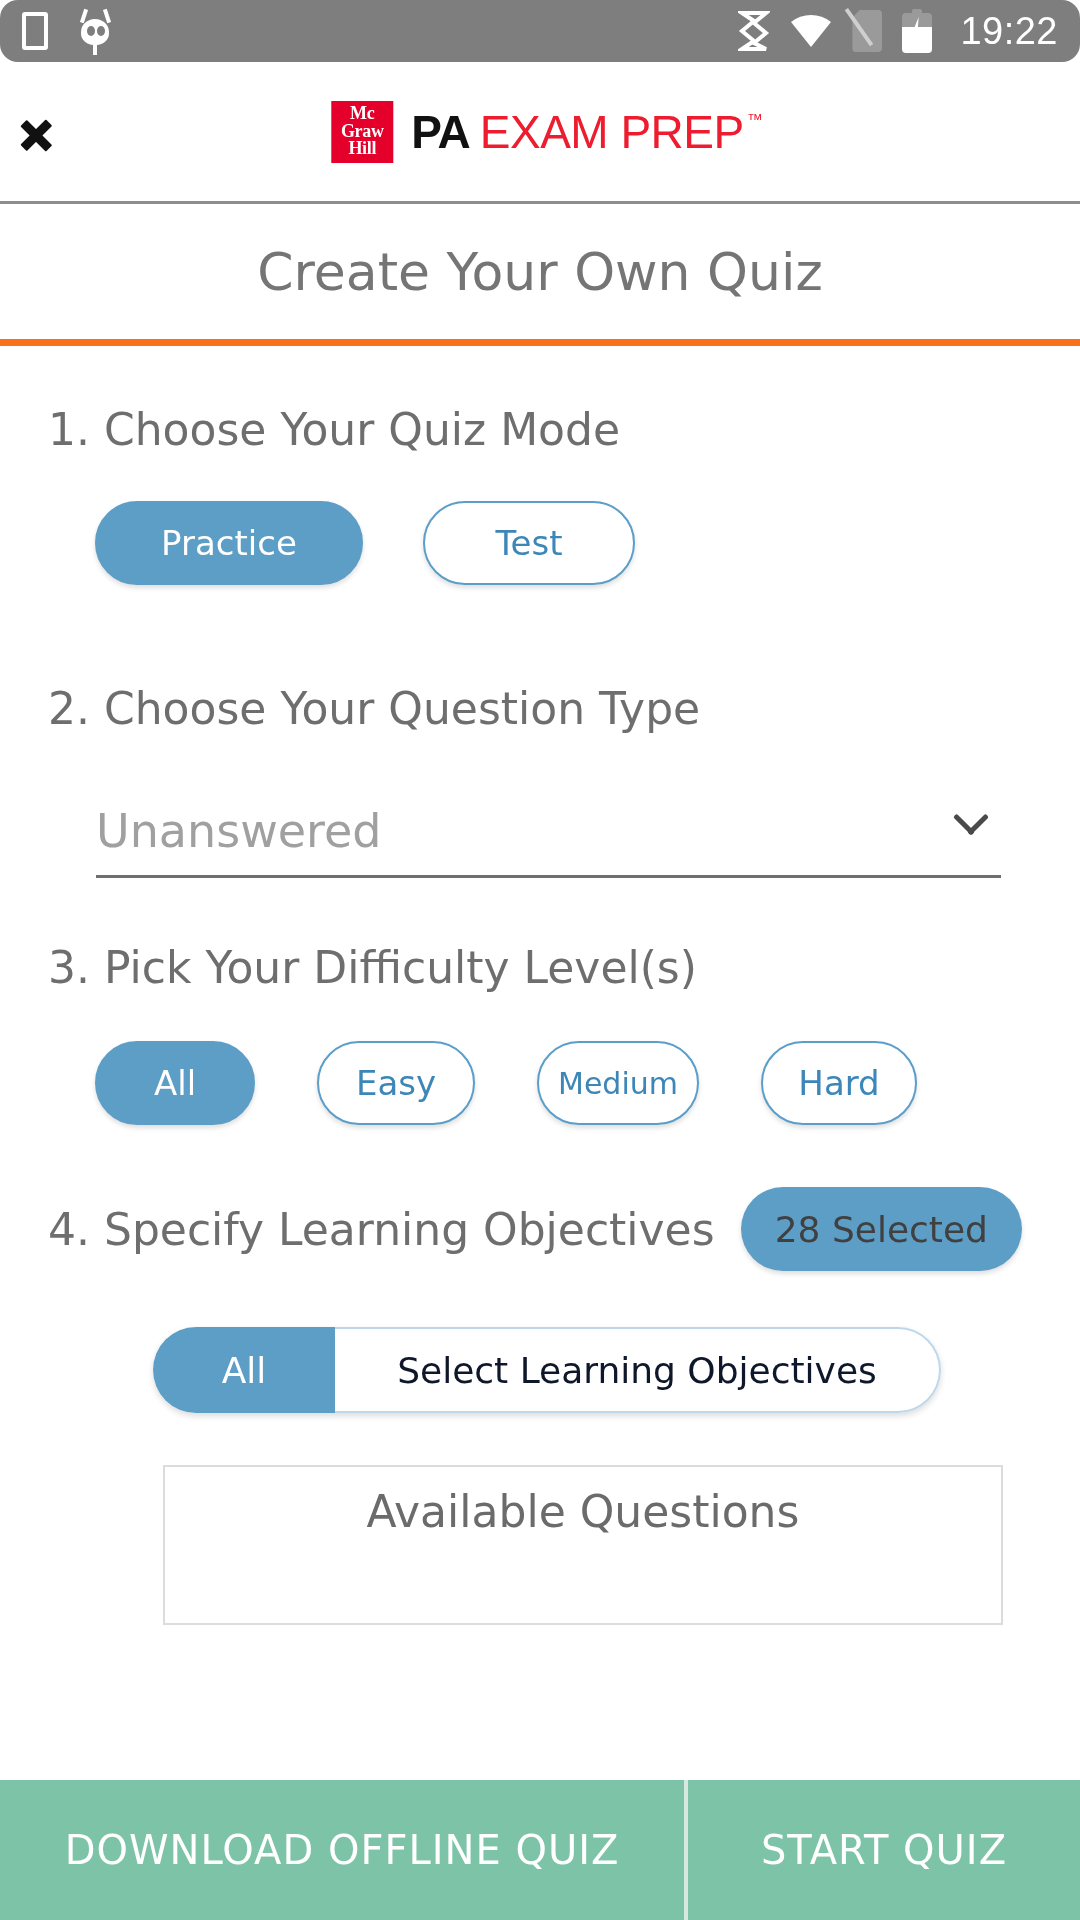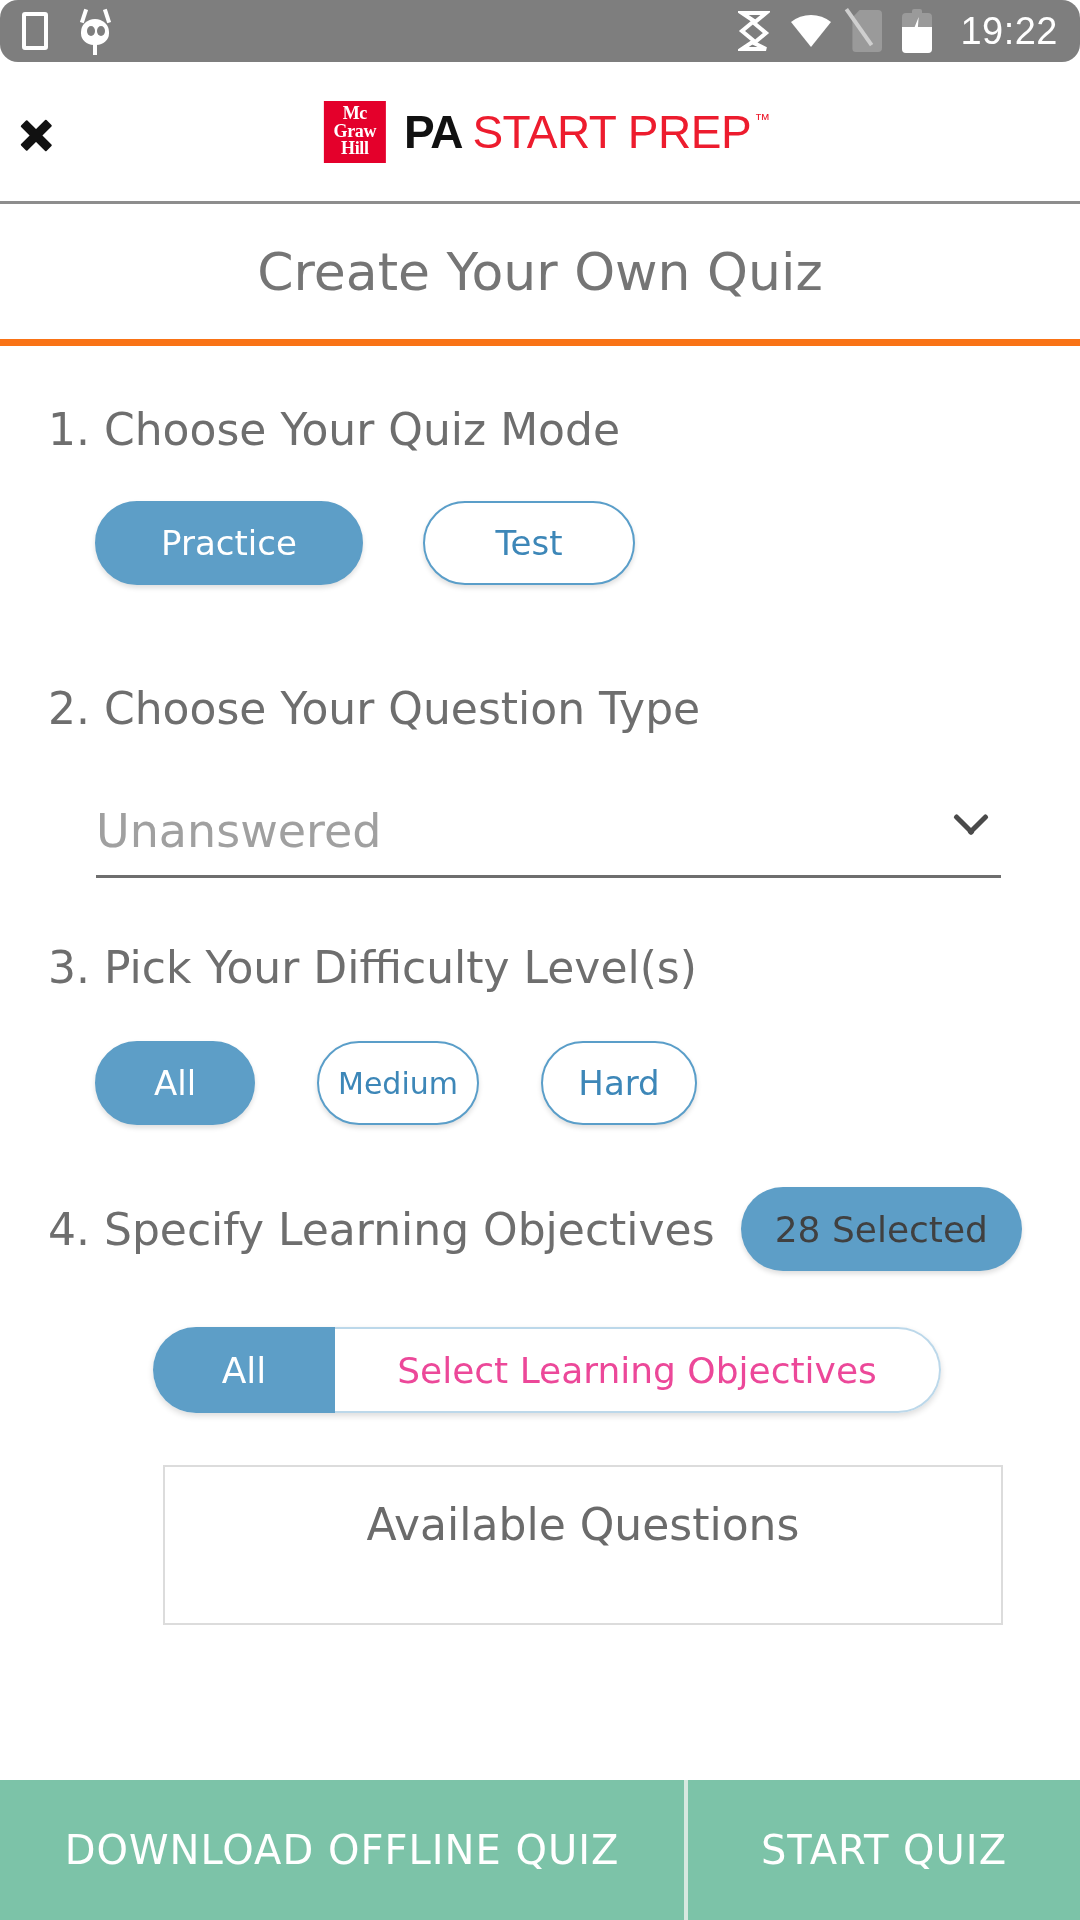--- a/index.html
+++ b/index.html
@@ -216,29 +216,29 @@
   }
   .seg{
     display:flex; align-items:center; justify-content:center;
     font-size:36px; font-family:"DejaVu Sans", sans-serif;
   }
   .seg-all{
     width:182px; background:#5d9ec7; color:#ffffff;
     border-radius:48px 0 0 48px;
   }
   .seg-slo{
-    flex:1; background:#ffffff; color:#ec4899;
+    flex:1; background:#ffffff; color:#0f172a;
     border:2px solid #bcd8ea; border-left:none;
     border-radius:0 48px 48px 0;
   }
 
   .avail-box{
     margin:52px 16px 0 115px; width:840px; height:160px;
     border:2px solid #dcdcdc; background:#fff;
-    display:flex; justify-content:center; padding-top:32px;
+    display:flex; justify-content:center; padding-top:19px;
   }
   .avail-title{
     font-size:44px; color:#6b6b6b;
     font-family:"DejaVu Sans", sans-serif;
   }
 
   
   .bottombar{
     position:absolute; left:0; bottom:0;
     width:1080px; height:140px;
@@ -294,21 +294,21 @@
     <div class="chev-back"></div>
   </div>
   <div class="logo-wrap">
     <div class="mh-box">
       <span>Mc</span>
       <span>Graw</span>
       <span>Hill</span>
     </div>
     <div class="logo-text">
       <span class="logo-pa">PA</span>
-      <span class="logo-ep">START PREP</span>
+      <span class="logo-ep">EXAM PREP</span>
       <span class="logo-tm">™</span>
     </div>
   </div>
 </div>
 
 <div class="page-title-bar">
   <div class="page-title">Create Your Own Quiz</div>
 </div>
 
 <div class="content">
@@ -327,20 +327,23 @@
   <div class="dropdown">
     <span class="dd-value">Unanswered</span>
     <span class="chev-down"></span>
   </div>
 
   <div class="section-title sec3-title">3. Pick Your Difficulty Level(s)</div>
   <div class="diff-row">
     <div class="pill diff-pill d-all sel">
       <span>All</span>
     </div>
+    <div class="pill diff-pill d-easy">
+      <span>Easy</span>
+    </div>
     <div class="pill diff-pill d-med">
       <span>Medium</span>
     </div>
     <div class="pill diff-pill d-hard">
       <span>Hard</span>
     </div>
   </div>
 
   <div class="sec4-row">
     <div class="section-title">4. Specify Learning Objectives</div>

